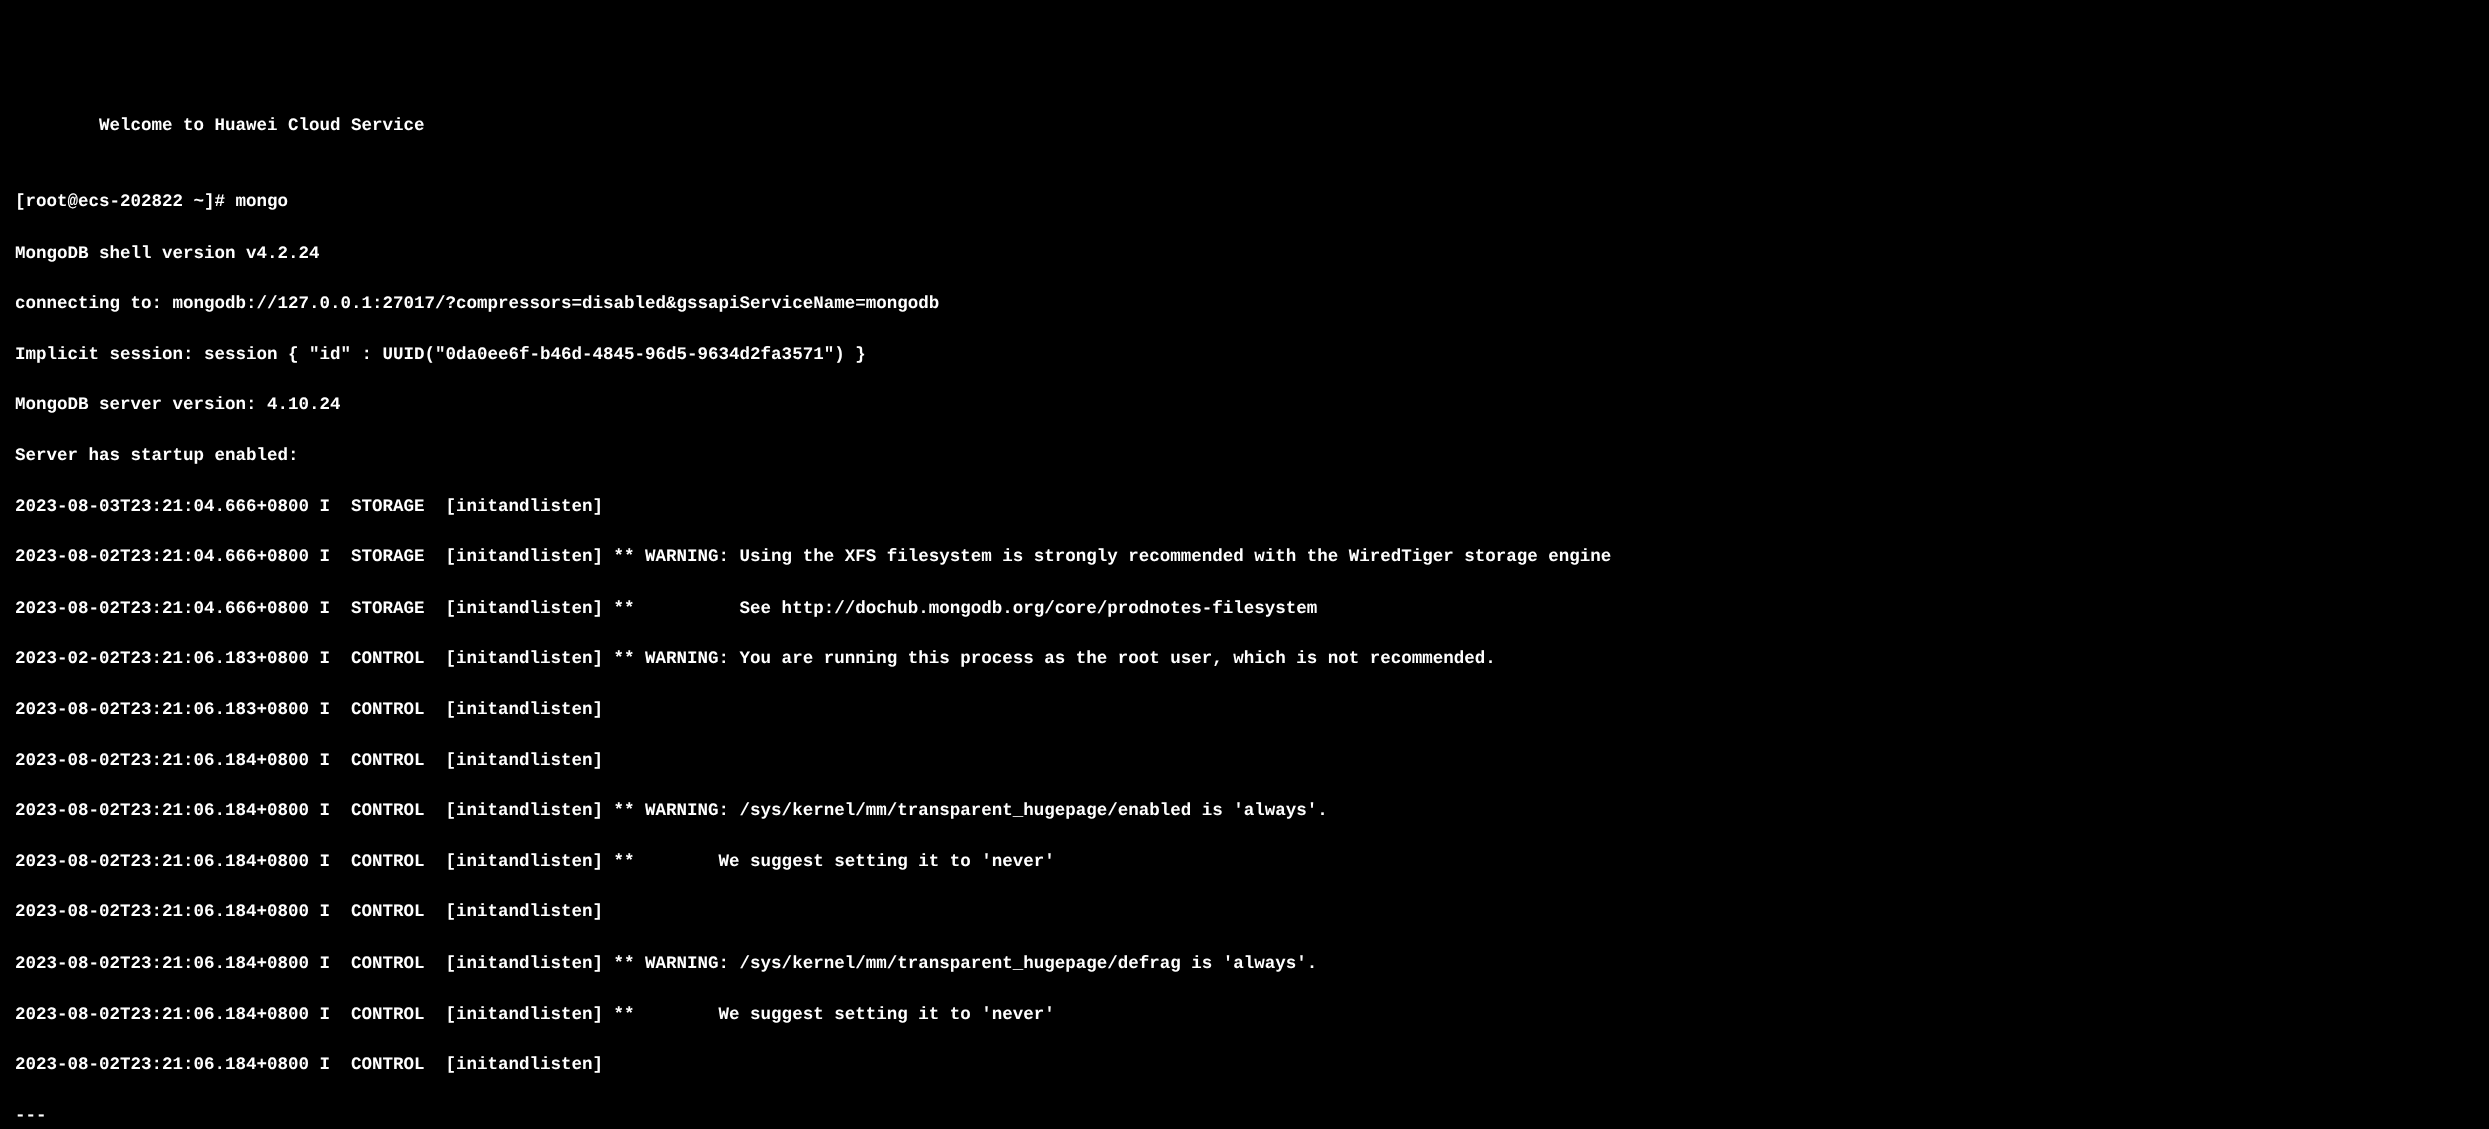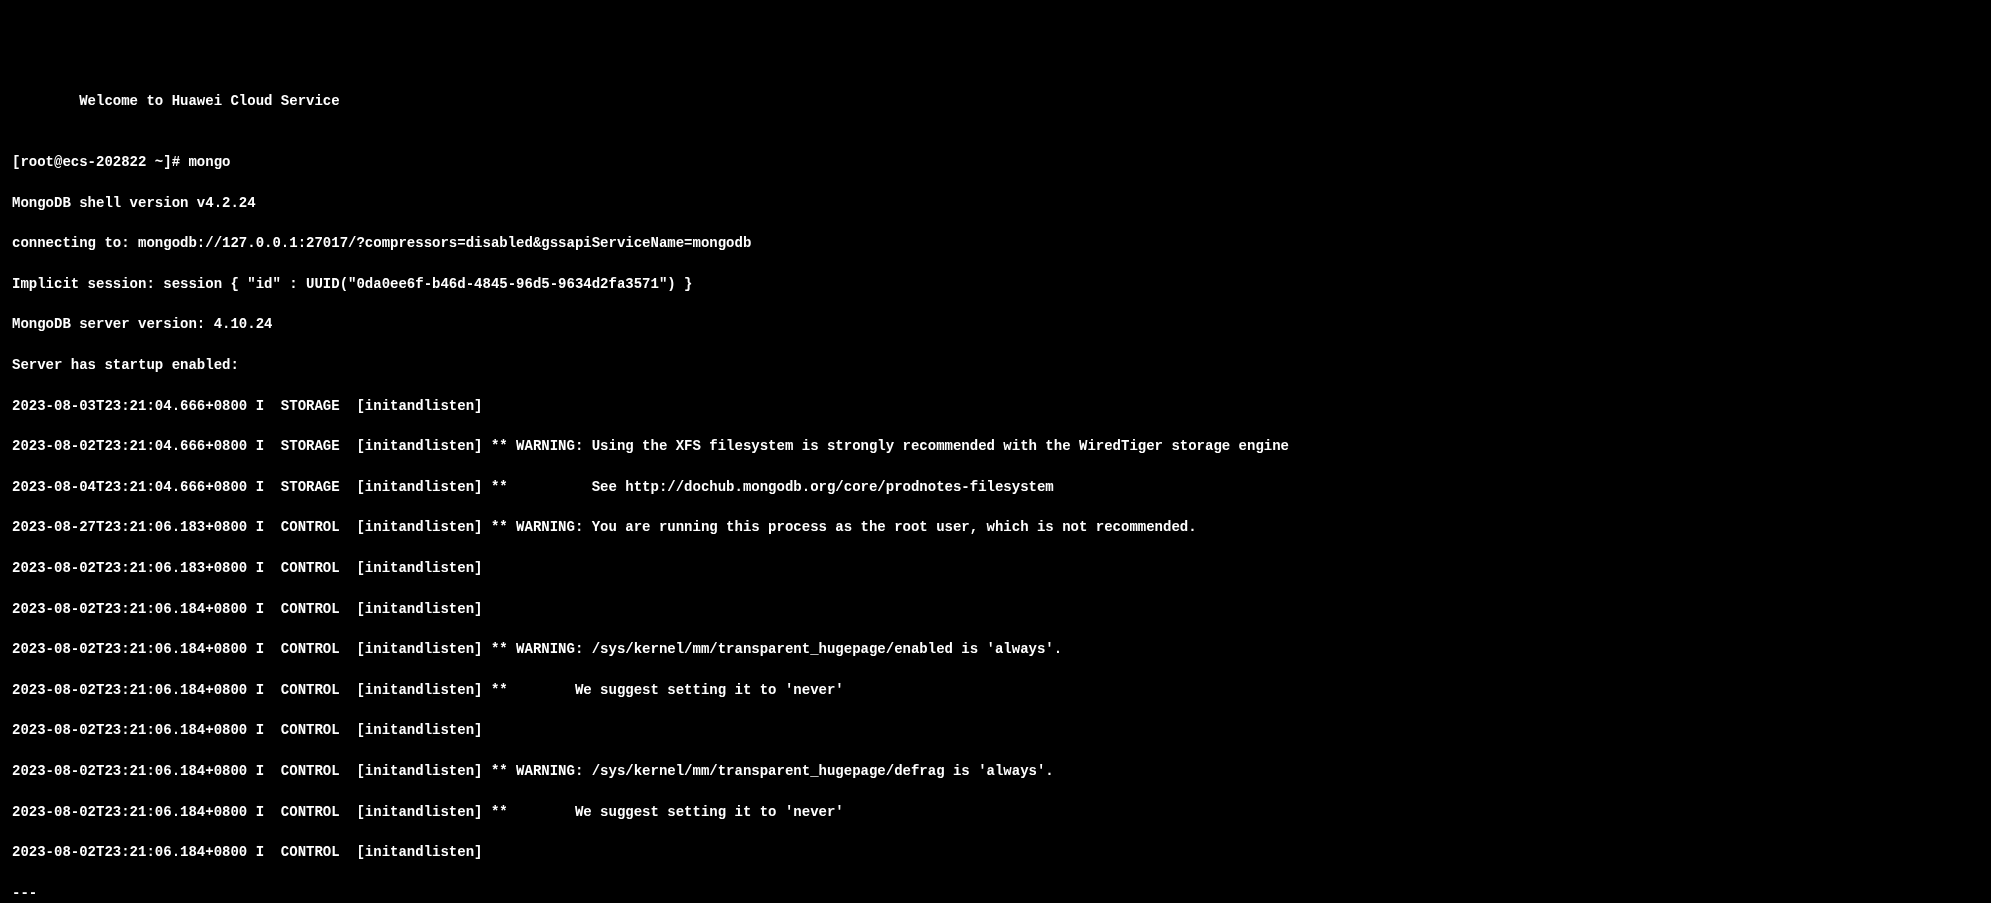--- a/index.html
+++ b/index.html
@@ -32,22 +32,22 @@
 <span class="terminal-line">        Welcome to Huawei Cloud Service</span>
 <span class="terminal-line"></span>
 <span class="terminal-line">[root@ecs-202822 ~]# mongo</span>
 <span class="terminal-line">MongoDB shell version v4.2.24</span>
 <span class="terminal-line">connecting to: mongodb://127.0.0.1:27017/?compressors=disabled&amp;gssapiServiceName=mongodb</span>
 <span class="terminal-line">Implicit session: session { "id" : UUID("0da0ee6f-b46d-4845-96d5-9634d2fa3571") }</span>
 <span class="terminal-line">MongoDB server version: 4.10.24</span>
 <span class="terminal-line">Server has startup enabled:</span>
 <span class="terminal-line">2023-08-03T23:21:04.666+0800 I  STORAGE  [initandlisten]</span>
 <span class="terminal-line">2023-08-02T23:21:04.666+0800 I  STORAGE  [initandlisten] ** WARNING: Using the XFS filesystem is strongly recommended with the WiredTiger storage engine</span>
-<span class="terminal-line">2023-08-04T23:21:04.666+0800 I  STORAGE  [initandlisten] **          See http://dochub.mongodb.org/core/prodnotes-filesystem</span>
-<span class="terminal-line">2023-08-27T23:21:06.183+0800 I  CONTROL  [initandlisten] ** WARNING: You are running this process as the root user, which is not recommended.</span>
+<span class="terminal-line">2023-08-02T23:21:04.666+0800 I  STORAGE  [initandlisten] **          See http://dochub.mongodb.org/core/prodnotes-filesystem</span>
+<span class="terminal-line">2023-02-02T23:21:06.183+0800 I  CONTROL  [initandlisten] ** WARNING: You are running this process as the root user, which is not recommended.</span>
 <span class="terminal-line">2023-08-02T23:21:06.183+0800 I  CONTROL  [initandlisten]</span>
 <span class="terminal-line">2023-08-02T23:21:06.184+0800 I  CONTROL  [initandlisten]</span>
 <span class="terminal-line">2023-08-02T23:21:06.184+0800 I  CONTROL  [initandlisten] ** WARNING: /sys/kernel/mm/transparent_hugepage/enabled is 'always'.</span>
 <span class="terminal-line">2023-08-02T23:21:06.184+0800 I  CONTROL  [initandlisten] **        We suggest setting it to 'never'</span>
 <span class="terminal-line">2023-08-02T23:21:06.184+0800 I  CONTROL  [initandlisten]</span>
 <span class="terminal-line">2023-08-02T23:21:06.184+0800 I  CONTROL  [initandlisten] ** WARNING: /sys/kernel/mm/transparent_hugepage/defrag is 'always'.</span>
 <span class="terminal-line">2023-08-02T23:21:06.184+0800 I  CONTROL  [initandlisten] **        We suggest setting it to 'never'</span>
 <span class="terminal-line">2023-08-02T23:21:06.184+0800 I  CONTROL  [initandlisten]</span>
 <span class="terminal-line">---</span>
 

